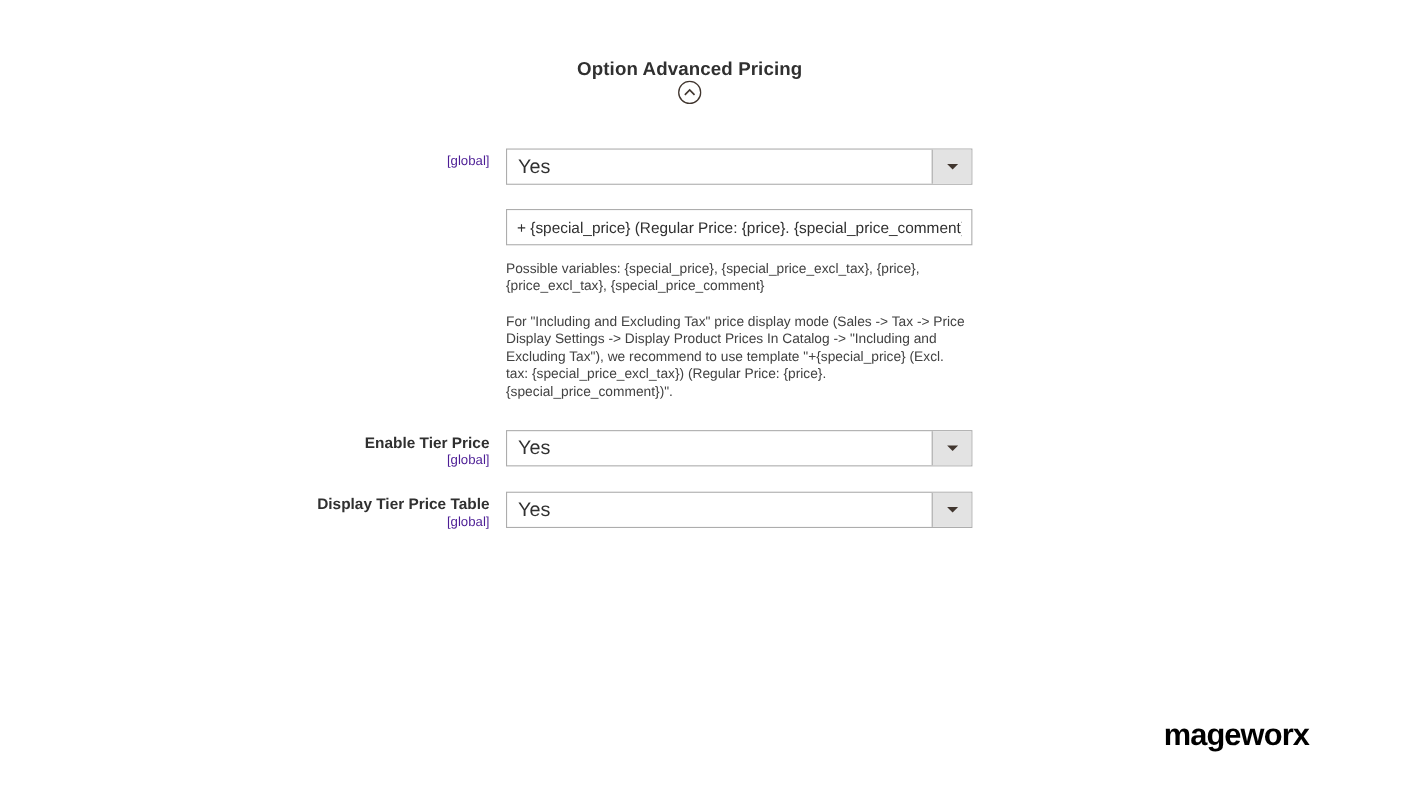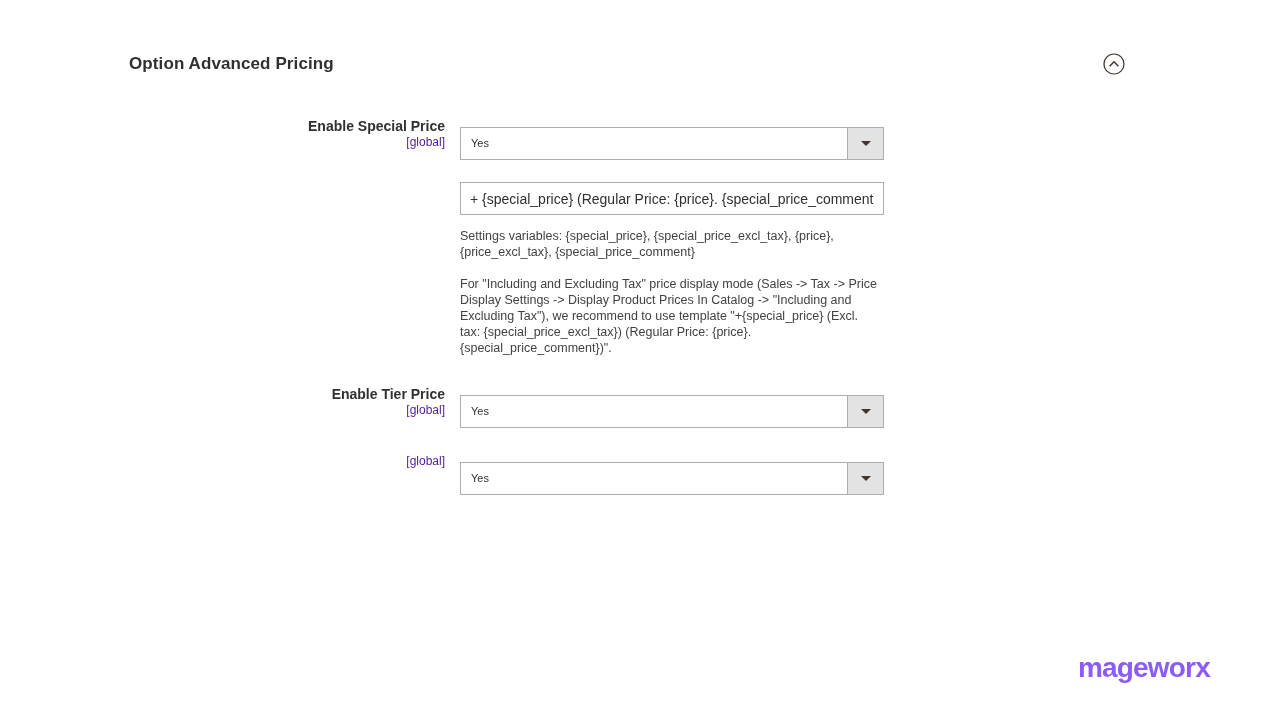--- a/index.html
+++ b/index.html
@@ -13,20 +13,21 @@
     width: 1288px;
     height: 728px;
     background: #ffffff;
     overflow: hidden;
   }
   .section-header {
     display: flex;
     justify-content: space-between;
     align-items: center;
     margin: 53px 163px 0 129px;
+    flex-direction: column;
   }
   .section-title {
     font-size: 17px;
     font-weight: bold;
     color: #303030;
     letter-spacing: 0.1px;
   }
   .collapse-btn {
     background: none;
     border: none;
@@ -63,26 +64,25 @@
   .control-col {
     width: 424px;
     margin-left: 15px;
   }
   .select-box {
     position: relative;
     height: 33px;
     box-sizing: border-box;
     border: 1px solid #adadad;
     background: #ffffff;
-    font-size: 11px;
+    font-size: 18px;
     color: #303030;
     line-height: 31px;
     padding-left: 10px;
     cursor: pointer;
-    margin-top: 12px;
   }
   .select-arrow-btn {
     position: absolute;
     top: 0;
     right: 0;
     width: 36px;
     height: 100%;
     box-sizing: border-box;
     background: #e3e3e3;
     border-left: 1px solid #adadad;
@@ -117,25 +117,25 @@
     width: 420px;
   }
   .field-note + .field-note {
     margin-top: 16px;
   }
   .row-template {
     margin-bottom: 27px;
   }
   .brand-logo {
     position: absolute;
-    right: 78px;
+    right: 98px;
     bottom: 44px;
     font-size: 28px;
     font-weight: bold;
-    color: #8b5cf6;
+    color: #000000;
     letter-spacing: -0.8px;
   }
 </style>
 </head>
 <body>
 
 <div class="page">
 
   <div class="section-header">
     <div class="section-title">Option Advanced Pricing</div>
@@ -146,39 +146,38 @@
           <polyline points="6.6,13.2 11,8.8 15.4,13.2" fill="none" stroke="#41362f" stroke-width="1.5"></polyline>
         </svg>
       </span>
     </button>
   </div>
 
   <div class="form-area">
 
     <div class="field-row">
       <div class="label-col">
-        <div class="field-label">Enable Special Price</div>
         <div class="field-scope">[global]</div>
       </div>
       <div class="control-col">
         <div class="select-box">
           <span>Yes</span>
           <span class="select-arrow-btn">
             <span class="caret-down"></span>
           </span>
         </div>
       </div>
     </div>
 
     <div class="field-row row-template">
       <div class="label-col">
       </div>
       <div class="control-col">
         <input class="text-input" type="text" value="+ {special_price} (Regular Price: {price}. {special_price_comment})" style="">
-        <div class="field-note">Settings variables: {special_price}, {special_price_excl_tax}, {price}, {price_excl_tax}, {special_price_comment}</div>
+        <div class="field-note">Possible variables: {special_price}, {special_price_excl_tax}, {price}, {price_excl_tax}, {special_price_comment}</div>
         <div class="field-note">For "Including and Excluding Tax" price display mode (Sales -&gt; Tax -&gt; Price Display Settings -&gt; Display Product Prices In Catalog -&gt; "Including and Excluding Tax"), we recommend to use template "+{special_price} (Excl. tax: {special_price_excl_tax}) (Regular Price: {price}. {special_price_comment})".</div>
       </div>
     </div>
 
     <div class="field-row">
       <div class="label-col">
         <div class="field-label">Enable Tier Price</div>
         <div class="field-scope">[global]</div>
       </div>
       <div class="control-col">
@@ -186,20 +185,21 @@
           <span>Yes</span>
           <span class="select-arrow-btn">
             <span class="caret-down"></span>
           </span>
         </div>
       </div>
     </div>
 
     <div class="field-row">
       <div class="label-col">
+        <div class="field-label">Display Tier Price Table</div>
         <div class="field-scope">[global]</div>
       </div>
       <div class="control-col">
         <div class="select-box">
           <span>Yes</span>
           <span class="select-arrow-btn">
             <span class="caret-down"></span>
           </span>
         </div>
       </div>

